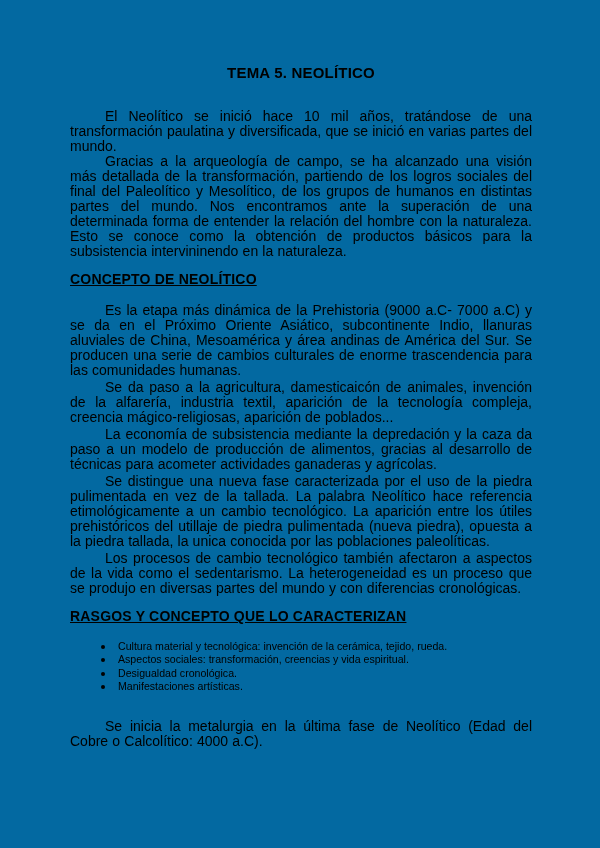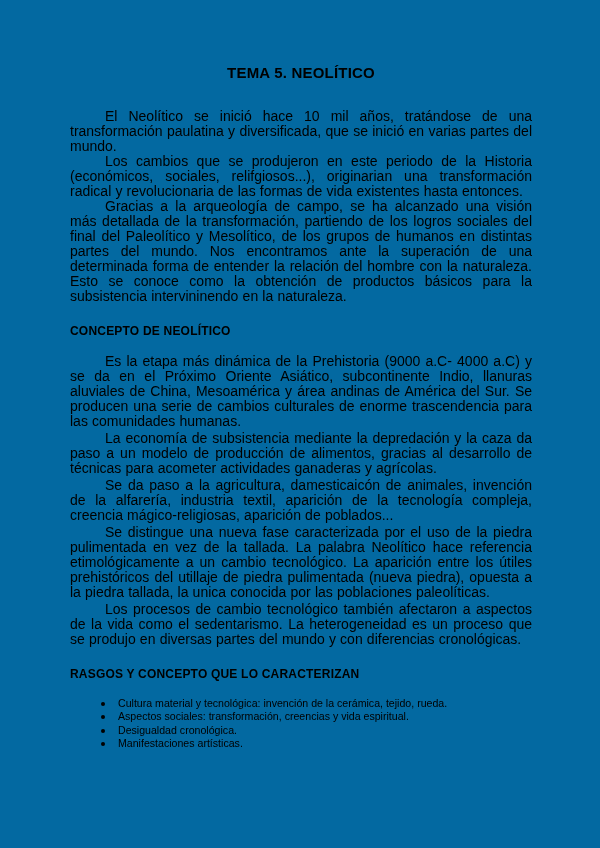--- a/index.html
+++ b/index.html
@@ -32,24 +32,25 @@
     margin-bottom: 28px;
   }
   .body-p {
     font-size: 14px;
     line-height: 15px;
     text-align: justify;
     text-indent: 35px;
     word-spacing: 0.3px;
   }
   .section-heading {
-    font-size: 12px;
+    font-size: 14px;
     font-weight: bold;
+    text-decoration: underline;
     letter-spacing: 0.2px;
-    margin-top: 20px;
+    margin-top: 12px;
     margin-bottom: 16px;
   }
   .sect .body-p { margin-bottom: 2px; }
   .bullet-list {
     list-style: none;
     margin-top: 2px;
     margin-bottom: 0;
   }
   .bullet-item {
     position: relative;
@@ -74,39 +75,39 @@
 </head>
 <body>
 
 <div class="page">
   <div class="content">
 
     <h1 class="doc-title">TEMA 5. NEOLÍTICO</h1>
 
     <div class="intro">
       <p class="body-p">El Neolítico se inició hace 10 mil años, tratándose de una transformación paulatina y diversificada, que se inició en varias partes del mundo.</p>
-      <p class="body-p">Los cambios que se produjeron en este periodo de la Historia (económicos, sociales, relifgiosos...), originarian una transformación radical y revolucionaria de las formas de vida existentes hasta entonces.</p>
       <p class="body-p">Gracias a la arqueología de campo, se ha alcanzado una visión más detallada de la transformación, partiendo de los logros sociales del final del Paleolítico y Mesolítico, de los grupos de humanos en distintas partes del mundo. Nos encontramos ante la superación de una determinada forma de entender la relación del hombre con la naturaleza. Esto se conoce como la obtención de productos básicos para la subsistencia intervininendo en la naturaleza.</p>
     </div>
 
     <div class="sect">
       <h2 class="section-heading">CONCEPTO DE NEOLÍTICO</h2>
-      <p class="body-p">Es la etapa más dinámica de la Prehistoria (9000 a.C- 4000 a.C) y se da en el Próximo Oriente Asiático, subcontinente Indio, llanuras aluviales de China, Mesoamérica y área andinas de América del Sur. Se producen una serie de cambios culturales de enorme trascendencia para las comunidades humanas.</p>
+      <p class="body-p">Es la etapa más dinámica de la Prehistoria (9000 a.C- 7000 a.C) y se da en el Próximo Oriente Asiático, subcontinente Indio, llanuras aluviales de China, Mesoamérica y área andinas de América del Sur. Se producen una serie de cambios culturales de enorme trascendencia para las comunidades humanas.</p>
+      <p class="body-p">Se da paso a la agricultura, damesticaicón de animales, invención de la alfarería, industria textil, aparición de la tecnología compleja, creencia mágico-religiosas, aparición de poblados...</p>
       <p class="body-p">La economía de subsistencia mediante la depredación y la caza da paso a un modelo de producción de alimentos, gracias al desarrollo de técnicas para acometer actividades ganaderas y agrícolas.</p>
-      <p class="body-p">Se da paso a la agricultura, damesticaicón de animales, invención de la alfarería, industria textil, aparición de la tecnología compleja, creencia mágico-religiosas, aparición de poblados...</p>
       <p class="body-p">Se distingue una nueva fase caracterizada por el uso de la piedra pulimentada en vez de la tallada. La palabra Neolítico hace referencia etimológicamente a un cambio tecnológico. La aparición entre los útiles prehistóricos del utillaje de piedra pulimentada (nueva piedra), opuesta a la piedra tallada, la unica conocida por las poblaciones paleolíticas.</p>
       <p class="body-p">Los procesos de cambio tecnológico también afectaron a aspectos de la vida como el sedentarismo. La heterogeneidad es un proceso que se produjo en diversas partes del mundo y con diferencias cronológicas.</p>
     </div>
 
     <div class="sect">
       <h2 class="section-heading">RASGOS Y CONCEPTO QUE LO CARACTERIZAN</h2>
 
       <ul class="bullet-list">
         <li class="bullet-item">Cultura material y tecnológica: invención de la cerámica, tejido, rueda.</li>
         <li class="bullet-item">Aspectos sociales: transformación, creencias y vida espiritual.</li>
         <li class="bullet-item">Desigualdad cronológica.</li>
         <li class="bullet-item">Manifestaciones artísticas.</li>
       </ul>
 
+      <p class="body-p closing-p">Se inicia la metalurgia en la última fase de Neolítico (Edad del Cobre o Calcolítico: 4000 a.C).</p>
     </div>
 
   </div>
 </div>
 
 </body></html>

